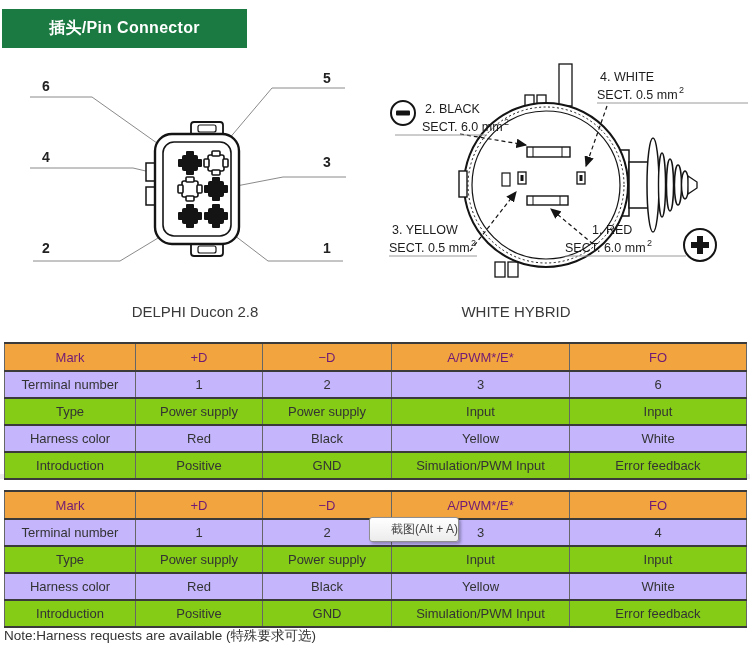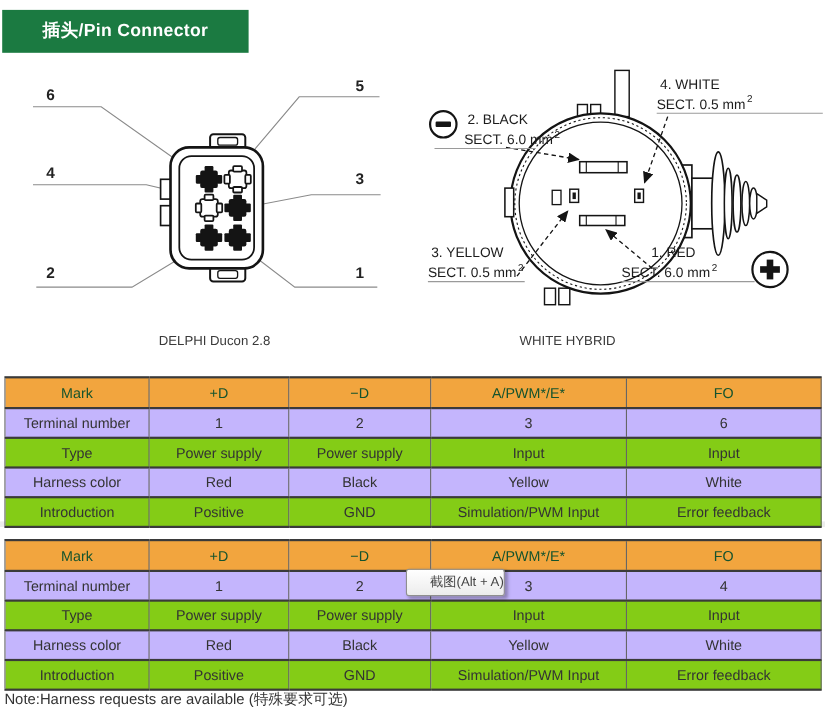--- a/index.html
+++ b/index.html
@@ -1,38 +1,38 @@
 <!DOCTYPE html>
 <html><head>
 <meta charset="utf-8">
 <style>
   html,body{margin:0;padding:0;}
   body{
     width:750px;height:647px;position:relative;overflow:hidden;
     background:#ffffff;font-family:"Liberation Sans","DejaVu Sans",sans-serif;
   }
   .banner{
-    position:absolute;left:2px;top:9px;width:224px;height:39px;
+    position:absolute;left:2px;top:9px;width:245px;height:39px;
     background:#1b7a41;color:#fff;display:flex;align-items:center;justify-content:center;
     font-size:16px;font-weight:bold;letter-spacing:.3px;
   }
   .diagram-svg{position:absolute;left:0;top:50px;}
-  .cap{position:absolute;top:303px;width:220px;text-align:center;font-size:12px;color:#3a3a3a;}
+  .cap{position:absolute;top:303px;width:220px;text-align:center;font-size:15px;color:#3a3a3a;}
   .cap1{left:85px;} .cap2{left:406px;}
   .pin-table{
     position:absolute;left:4px;width:742px;border-collapse:collapse;table-layout:fixed;
     font-size:13px;color:#333;
   }
   .t1{top:342px;} .t2{top:490px;}
   .pin-table td{
     border-left:1px solid #666;border-right:1px solid #666;
     border-top:2px solid #3a3a3a;border-bottom:2px solid #3a3a3a;
     text-align:center;vertical-align:middle;padding:0;height:25px;background:#c4b5fd;
   }
-  .pin-table tr.hdr td{background:#f2a53e;color:#14532d;height:26px;}
+  .pin-table tr.hdr td{background:#f2a53e;color:#701a75;height:26px;}
   .pin-table tr.c td{background:#84cc16;text-align:center;}
   .gapband{position:absolute;left:0;top:474px;width:750px;height:5px;background:#ededed;}
   .tooltip{
     position:absolute;left:369px;top:517px;width:88px;height:23px;z-index:5;
     background:linear-gradient(#ffffff,#ececec);border:1px solid #8f8f8f;border-radius:3px;
     box-shadow:2px 2px 3px rgba(0,0,0,.28);
     display:flex;align-items:center;justify-content:flex-end;font-size:12px;color:#444;
   }
   .note{position:absolute;left:4px;top:627px;font-size:13.5px;color:#333;}
   

